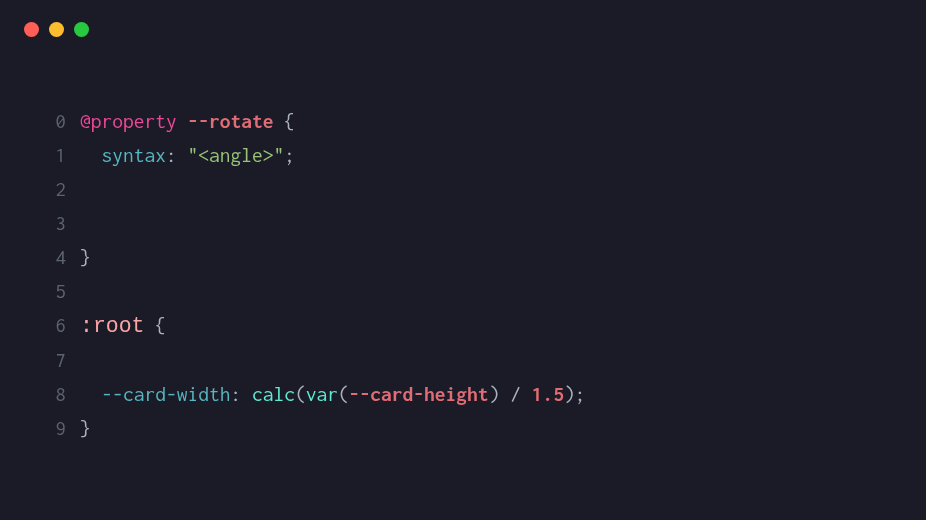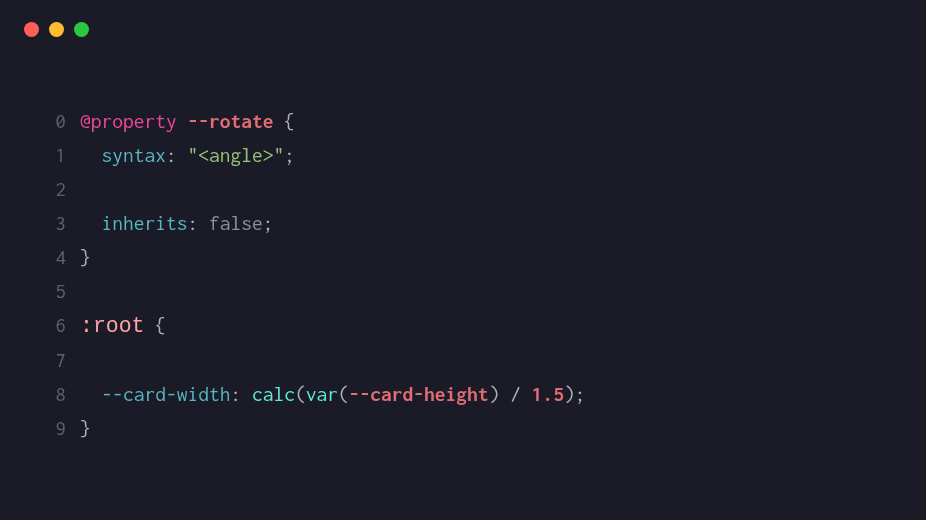--- a/index.html
+++ b/index.html
@@ -62,20 +62,20 @@
 <div class="title-bar">
   <div class="traffic-light red"></div>
   <div class="traffic-light yellow"></div>
   <div class="traffic-light green"></div>
 </div>
 
 <div class="code-area">
     <div class="line"><span class="line-number">0</span><span class="code-content"><span class="tok-atrule">@property</span><span class="tok-punct"> </span><span class="tok-varname">--rotate</span><span class="tok-punct"> {</span></span></div>
     <div class="line"><span class="line-number">1</span><span class="code-content"><span class="tok-punct">  </span><span class="tok-property">syntax</span><span class="tok-punct">: </span><span class="tok-string">"&lt;angle&gt;"</span><span class="tok-punct">;</span></span></div>
     <div class="line"><span class="line-number">2</span></div>
-    <div class="line"><span class="line-number">3</span><span class="code-content"><span class="tok-punct">  </span><span class="tok-property">inherits</span><span class="tok-punct">: </span><span class="tok-grey">false</span><span class="tok-punct">;</span></span></div>
+    <div class="line"><span class="line-number">3</span></div>
     <div class="line"><span class="line-number">4</span><span class="code-content"><span class="tok-punct">}</span></span></div>
     <div class="line"><span class="line-number">5</span><span class="code-content"><span class="tok-punct"></span></span></div>
     <div class="line"><span class="line-number">6</span><span class="code-content"><span class="tok-pseudo">:root</span><span class="tok-punct"> {</span></span></div>
     <div class="line"><span class="line-number">7</span></div>
     <div class="line"><span class="line-number">8</span><span class="code-content"><span class="tok-punct">  </span><span class="tok-property">--card-width</span><span class="tok-punct">: </span><span class="tok-func">calc</span><span class="tok-punct">(</span><span class="tok-func">var</span><span class="tok-punct">(</span><span class="tok-varname">--card-height</span><span class="tok-punct">) / </span><span class="tok-varname">1.5</span><span class="tok-punct">);</span></span></div>
     <div class="line"><span class="line-number">9</span><span class="code-content"><span class="tok-punct">}</span></span></div>
   </div>
 
 </body></html>

